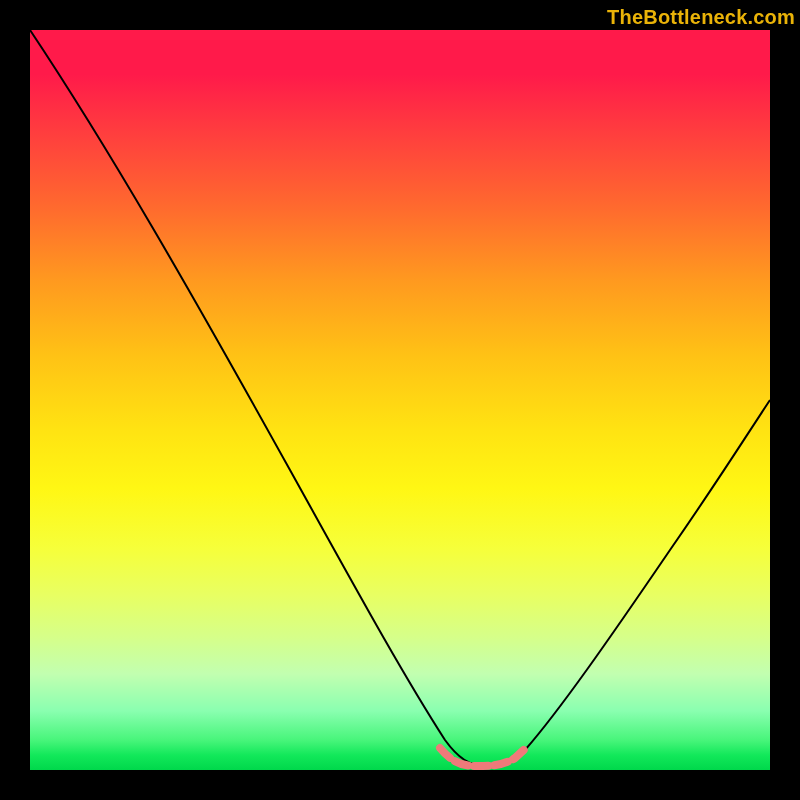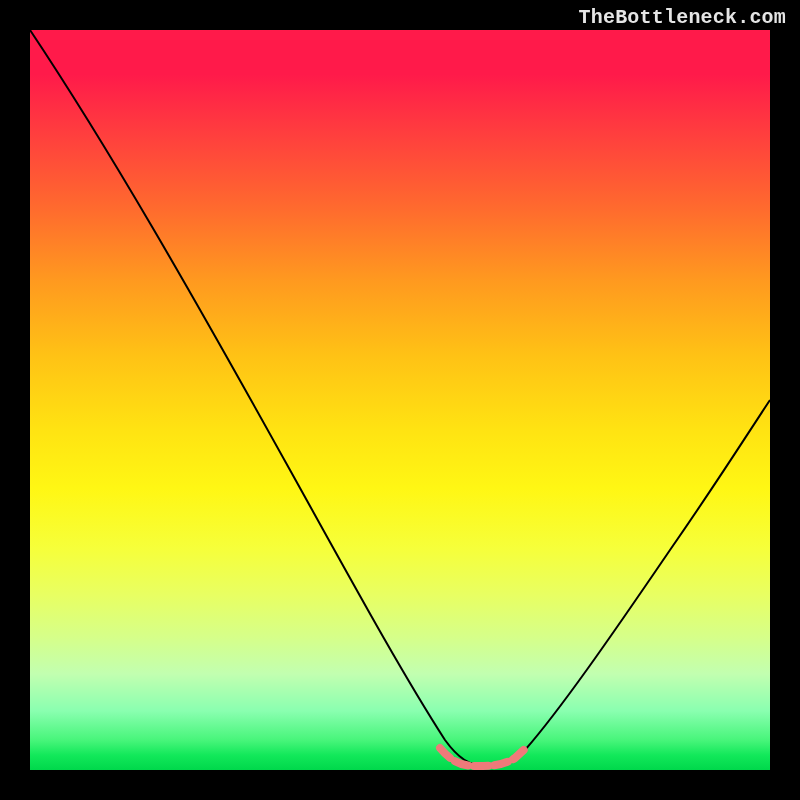--- a/index.html
+++ b/index.html
@@ -30,25 +30,25 @@
       #d6ff89 82%,
       #c2ffb0 87%,
       #8affb0 92%,
       #47f57a 96%,
       #12e85a 98%,
       #00d84b 100%);
   }
   .watermark {
     position: absolute;
     top: 6px;
-    right: 14px;
-    font-family: Liberation Mono, monospace;
+    right: 5px;
+    font-family: Liberation Sans, sans-serif;
     font-size: 20px;
     font-weight: bold;
-    color: #e5e5e5;
+    color: #eab308;
     letter-spacing: 0.2px;
   }
   svg.curve-layer {
     position: absolute;
     left: 0; top: 0;
     width: 740px;
     height: 740px;
     overflow: visible;
   }
 </style>

